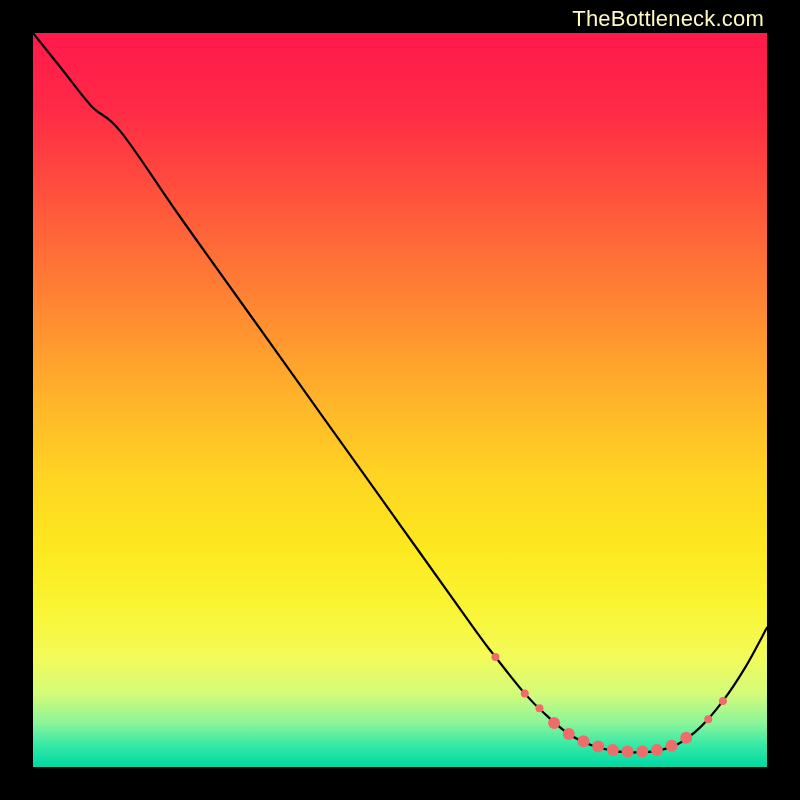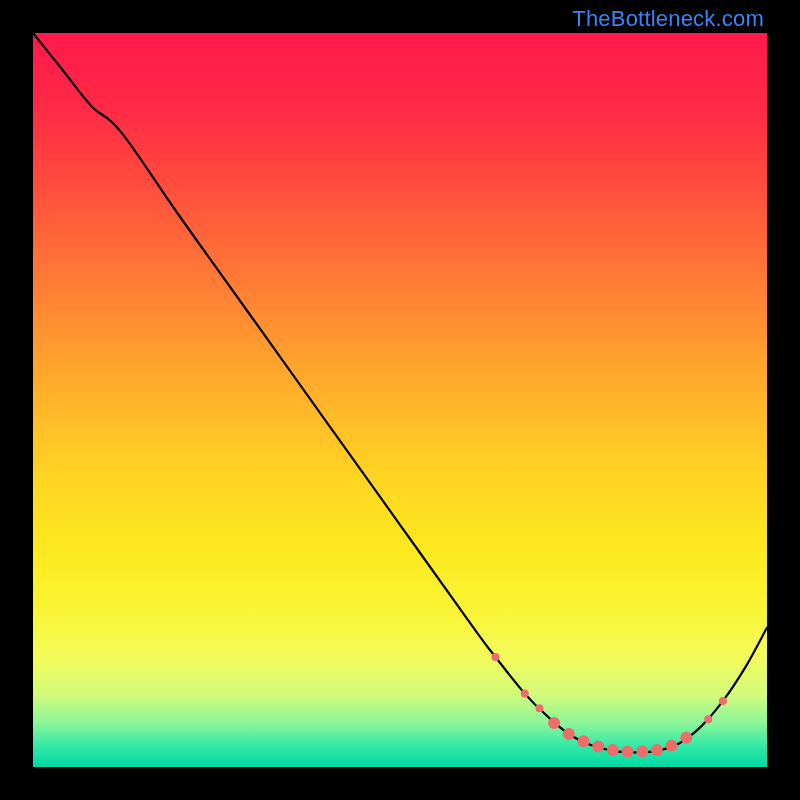--- a/index.html
+++ b/index.html
@@ -23,21 +23,21 @@
     position: absolute;
     left: 0;
     top: 0;
     width: 734px;
     height: 734px;
   }
   .watermark {
     position: absolute;
     top: 6px;
     right: 36px;
-    color: #3b82f6;
+    color: #fef9c3;
     font-size: 22px;
     letter-spacing: 0.2px;
     font-weight: 400;
   }
   svg {
     display: block;
   }
 </style>
 </head>
 <body>

